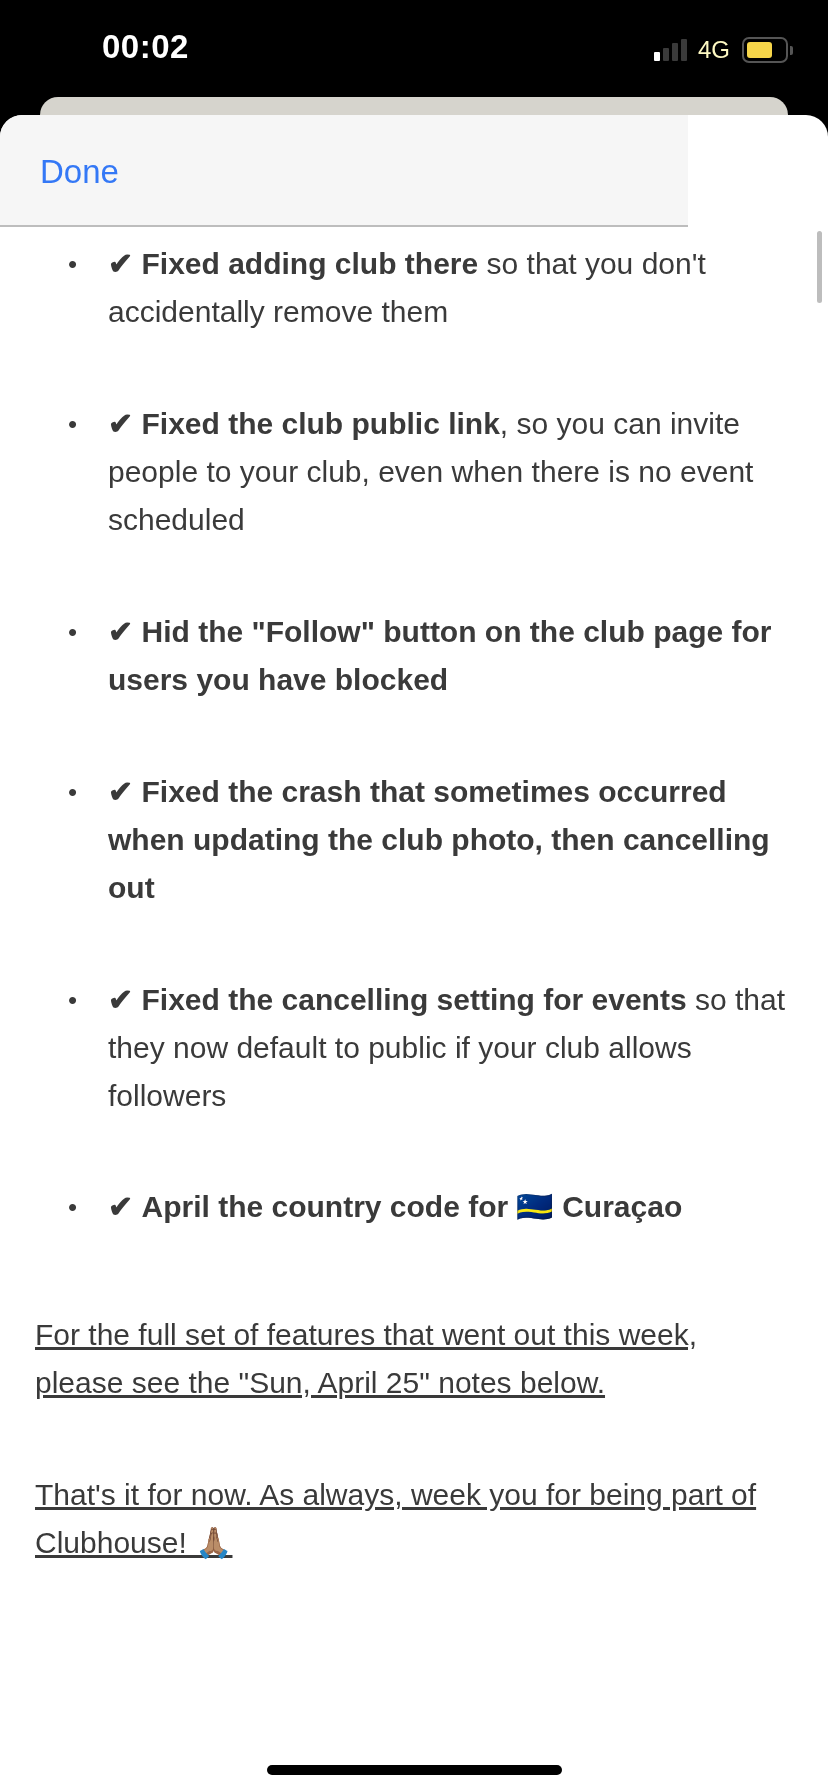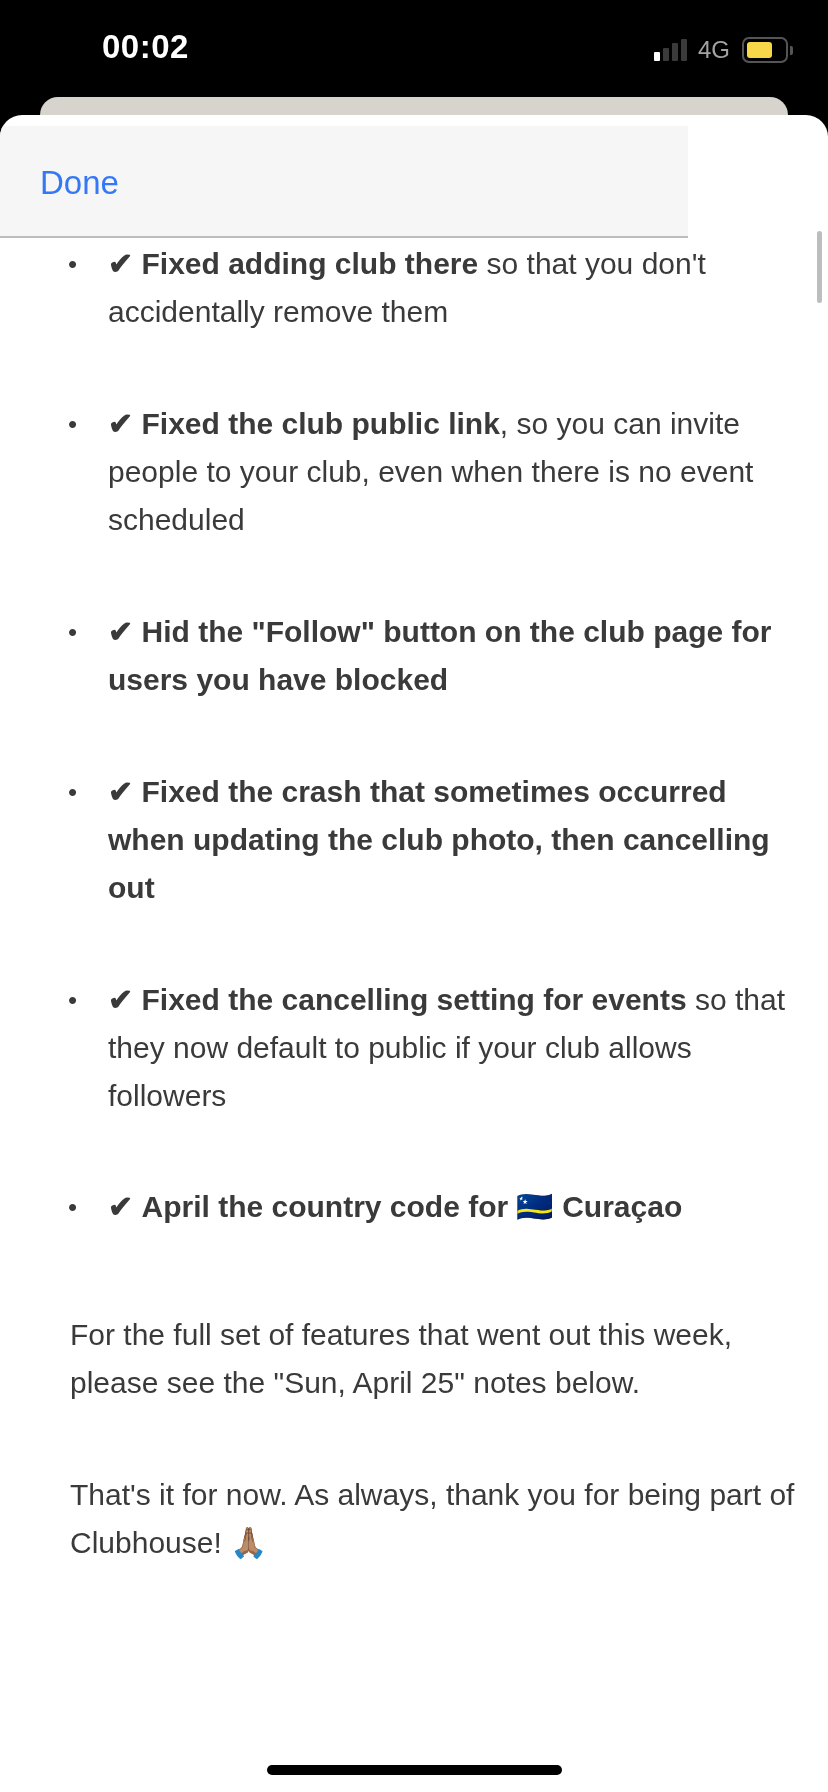--- a/index.html
+++ b/index.html
@@ -2,36 +2,36 @@
 <html><head>
 <meta charset="utf-8">
 <style>
   * { margin:0; padding:0; box-sizing:border-box; }
   html, body { width:828px; height:1792px; background:#000; overflow:hidden; }
   body { position:relative; font-family:"Liberation Sans", sans-serif; }
   .statusbar { position:absolute; left:0; top:0; width:828px; height:97px; background:#000; }
   .time { position:absolute; left:58px; top:28px; color:#fff; font-size:33px; font-weight:bold; letter-spacing:0.5px;margin-left:44px; }
   .sig { position:absolute; left:654px; top:39px; width:36px; height:22px; }
   .sig span { position:absolute; bottom:0; width:6px; border-radius:1px; background:#3a3a3a; }
-  .net { position:absolute; left:698px; top:36px; color:#a3a3a3; font-size:24px; }
+  .net { position:absolute; left:698px; top:36px; color:#fef9c3; font-size:24px; }
   .batt { position:absolute; left:742px; top:37px; width:46px; height:26px; border:2px solid #555; border-radius:7px; }
   .batt .fill { position:absolute; left:3px; top:3px; width:25px; height:16px; background:#f7d64a; border-radius:3px; }
   .batt .nub { position:absolute; right:-7px; top:7px; width:3px; height:9px; background:#555; border-radius:0 2px 2px 0; }
   .backcard { position:absolute; left:40px; top:97px; width:748px; height:40px; background:#d6d4cd; border-radius:18px 18px 0 0; }
   .sheet { position:absolute; left:0; top:115px; width:828px; height:1677px; background:#fff; border-radius:22px 22px 0 0; overflow:hidden; }
-  .header { position:absolute; left:0; top:11px; width:688px; height:112px; background:#f6f6f6; border-bottom:2px solid #bdbdbd;text-decoration:underline; }
+  .header { position:absolute; left:0; top:0; width:688px; height:112px; background:#f6f6f6; border-bottom:2px solid #bdbdbd;text-decoration:underline; }
   .done { position:absolute; left:40px; top:38px; color:#3478f6; font-size:33px; font-family:"Liberation Sans", sans-serif; cursor:pointer; }
   .scrollbar { position:absolute; right:6px; top:116px; width:5px; height:72px; background:#bdbdbd; border-radius:3px; }
   .content { position:absolute; left:0; top:113px; width:828px; color:#3a3a3a; font-size:30px; line-height:48px; }
   .item { position:absolute; left:0; width:828px; }
   .bullet { position:absolute; left:68px; font-size:26px; }
   .itext { position:absolute; left:108px; width:680px; }
   .check { font-weight:bold; color:#3a3a3a; }
   b { font-weight:bold; }
-  .para { position:absolute; left:70px; width:740px; }
+  .para { position:absolute; left:35px; width:740px;text-decoration:underline; }
   .homebar { position:absolute; left:267px; top:1765px; width:295px; height:10px; background:#000; border-radius:5px; }
 </style>
 </head>
 <body>
 
 <div class="statusbar">
   <div class="time">00:02</div>
   <div class="sig">
     <span style="left:0;height:9px;background:#fff;"></span>
     <span style="left:9px;height:13px;"></span>
@@ -73,17 +73,17 @@
     <div class="item" style="top:748px">
       <span class="bullet">•</span>
       <div class="itext"><span class="check">✔</span> <b>Fixed the cancelling setting for events</b><span> so that they now default to public if your club allows followers</span></div>
     </div>
     <div class="item" style="top:955px">
       <span class="bullet">•</span>
       <div class="itext"><span class="check">✔</span> <b>April the country code for 🇨🇼 Curaçao</b><span></span></div>
     </div>
 
     <p class="para" style="top:1083px">For the full set of features that went out this week, please see the "Sun, April 25" notes below.</p>
-    <p class="para" style="top:1243px">That's it for now. As always, thank you for being part of Clubhouse! 🙏🏽</p>
+    <p class="para" style="top:1243px">That's it for now. As always, week you for being part of Clubhouse! 🙏🏽</p>
   </div>
 </div>
 
 <div class="homebar"></div>
 
 </body></html>

